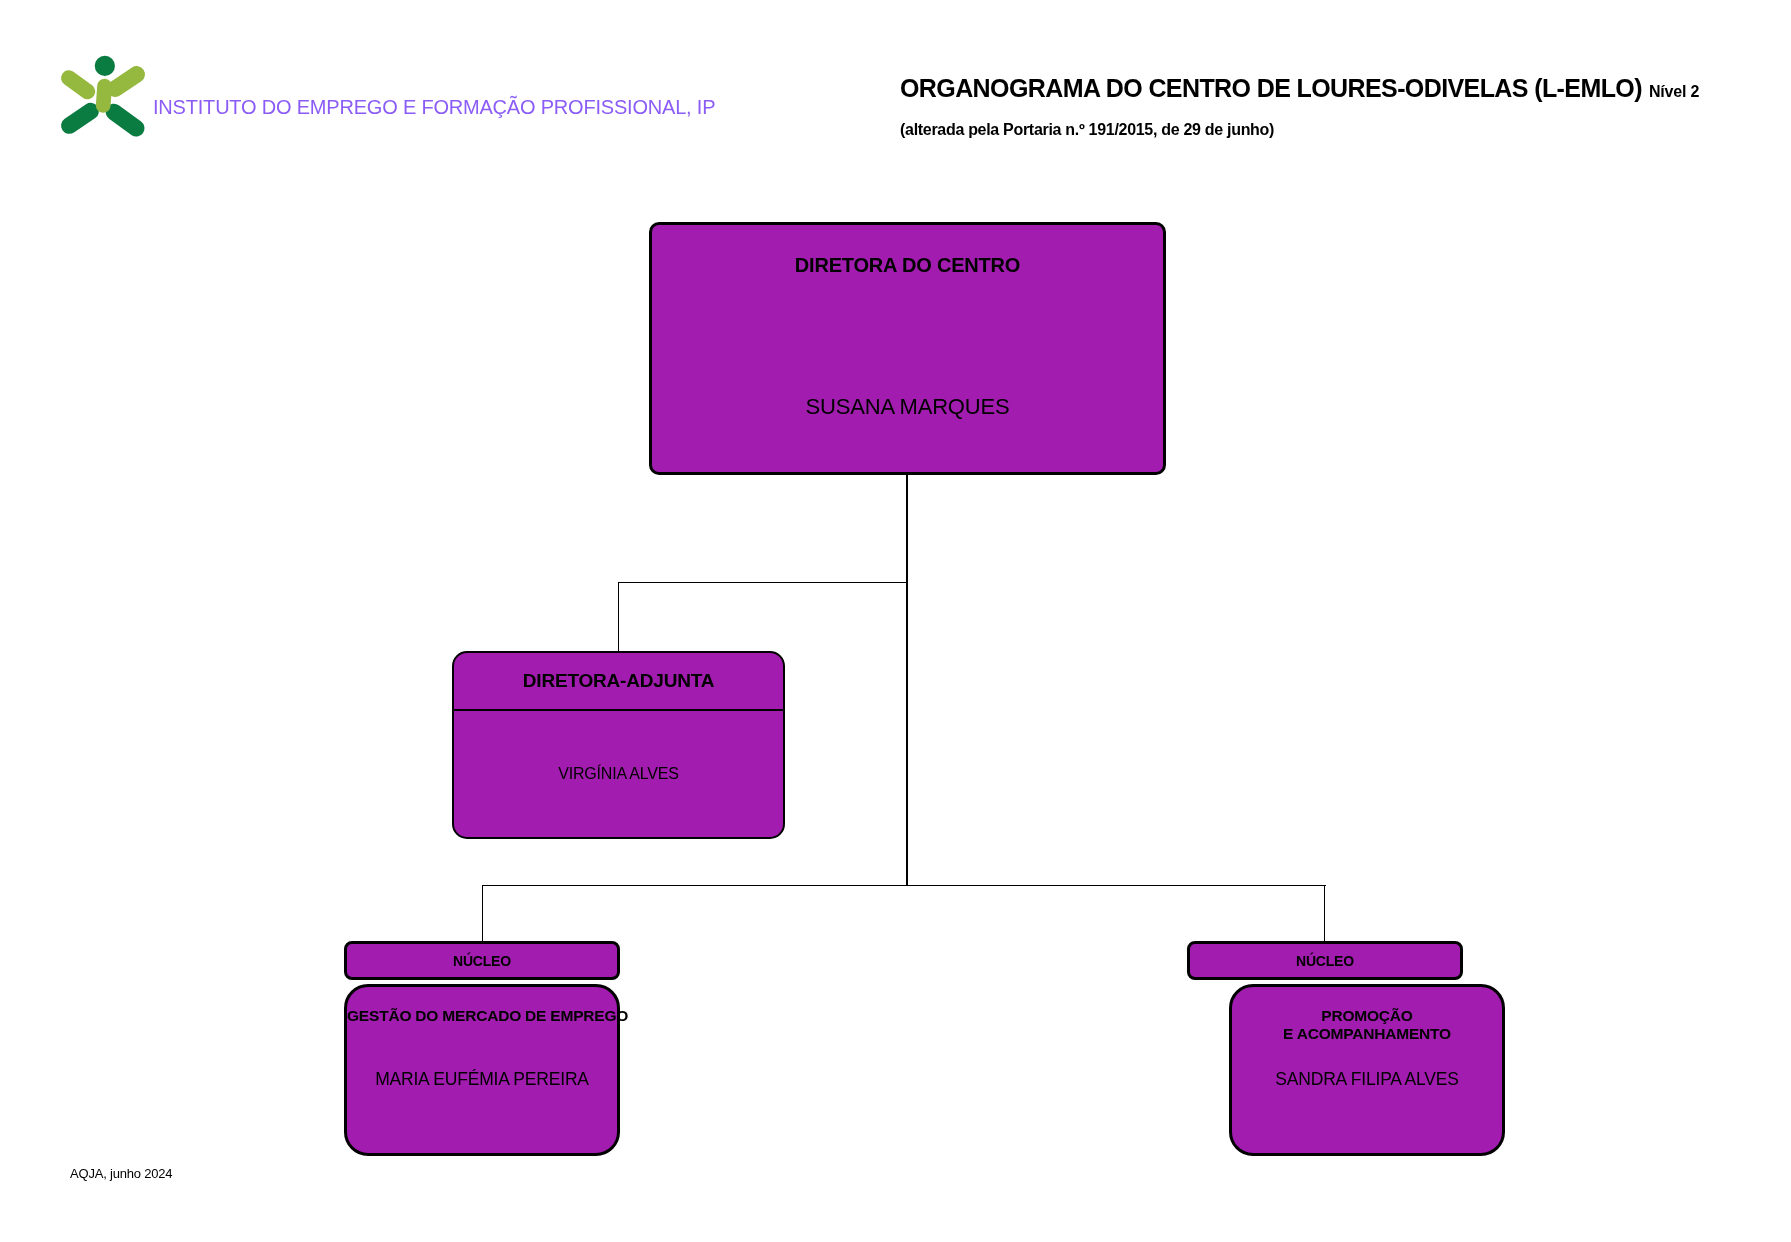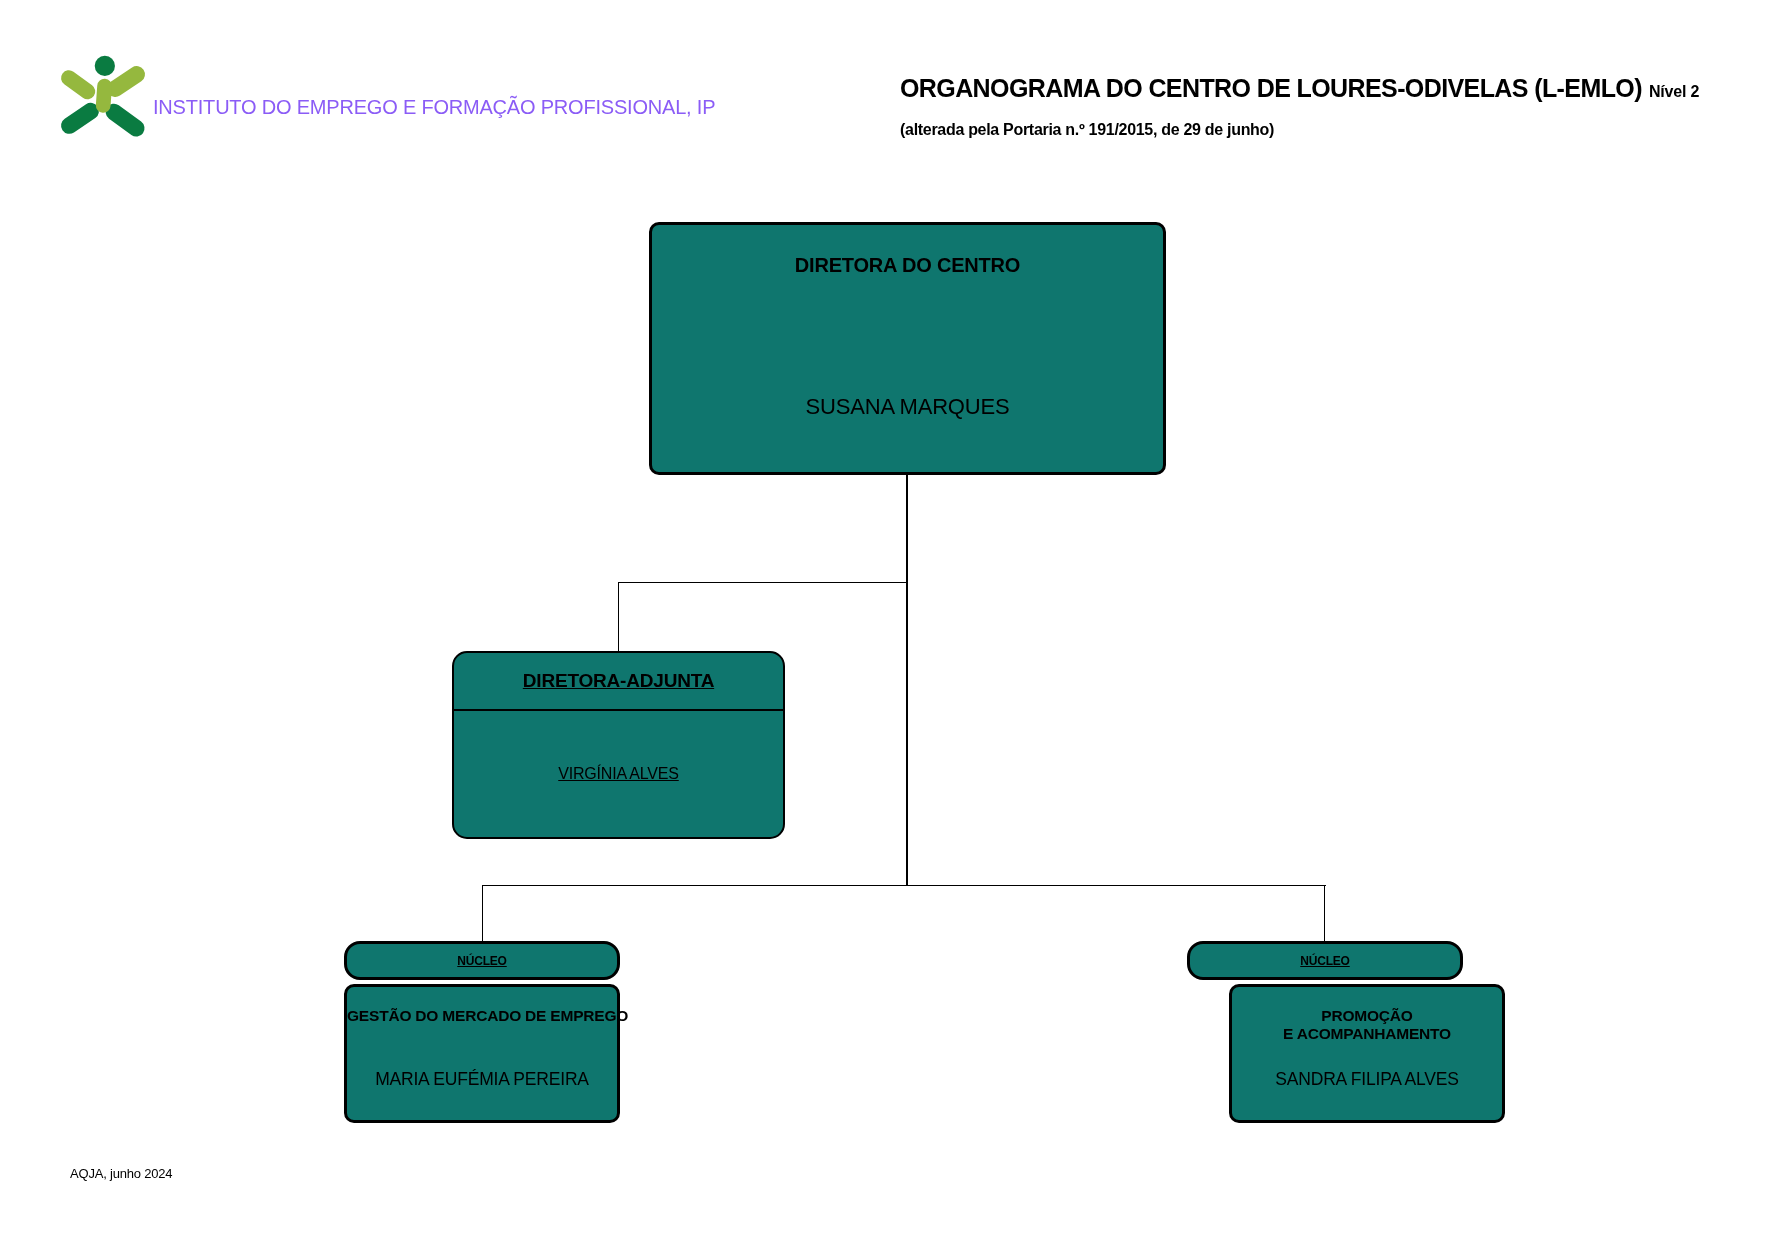--- a/index.html
+++ b/index.html
@@ -42,21 +42,21 @@
     font-size: 16px; font-weight: bold; letter-spacing: -0.3px; margin-top: 18px;
     white-space: nowrap;
   }
 
   
   .cline { position: absolute; background: #000; }
 
   
   .node {
     position: absolute; box-sizing: border-box;
-    background: #0f766e; border: 3px solid #000; border-radius: 10px; text-decoration: underline;
+    background: #a21caf; border: 3px solid #000; border-radius: 10px;
   }
   .node .centered {
     position: absolute; left: 0; right: 0; text-align: center;
     white-space: nowrap;
   }
 
   .director-box { left: 649px; top: 222px; width: 517px; height: 253px; }
   .director-role { top: 29px; font-size: 20px; font-weight: bold; letter-spacing: -0.2px; }
   .director-name { top: 169px; font-size: 22px; letter-spacing: -0.2px; }
 
@@ -69,25 +69,25 @@
     height: 56px; border-bottom: 2px solid #000;
     display: flex; align-items: center; justify-content: center;
     font-size: 19px; font-weight: bold; letter-spacing: -0.2px;
   }
   .deputy-body {
     flex: 1; display: flex; align-items: center; justify-content: center;
     font-size: 16px; letter-spacing: -0.2px;
   }
 
   .unit-type-box {
-    height: 39px; width: 276px; border-radius: 16px;
+    height: 39px; width: 276px; border-radius: 8px;
     display: flex; align-items: center; justify-content: center;
-    font-size: 12px; font-weight: bold; letter-spacing: -0.2px;
+    font-size: 14px; font-weight: bold; letter-spacing: -0.2px;
   }
-  .unit-main-box { height: 139px; width: 276px; }
+  .unit-main-box { height: 172px; width: 276px; border-radius: 24px; }
   .unit-type-left  { left: 344px;  top: 941px; }
   .unit-main-left  { left: 344px;  top: 984px; }
   .unit-type-right { left: 1187px; top: 941px; }
   .unit-main-right { left: 1229px; top: 984px; }
   .unit-area {
     top: 20px; font-size: 15.5px; font-weight: bold;
     line-height: 18px; letter-spacing: -0.2px;
   }
   .unit-name { top: 82px; font-size: 17.5px; letter-spacing: -0.2px; }
 

